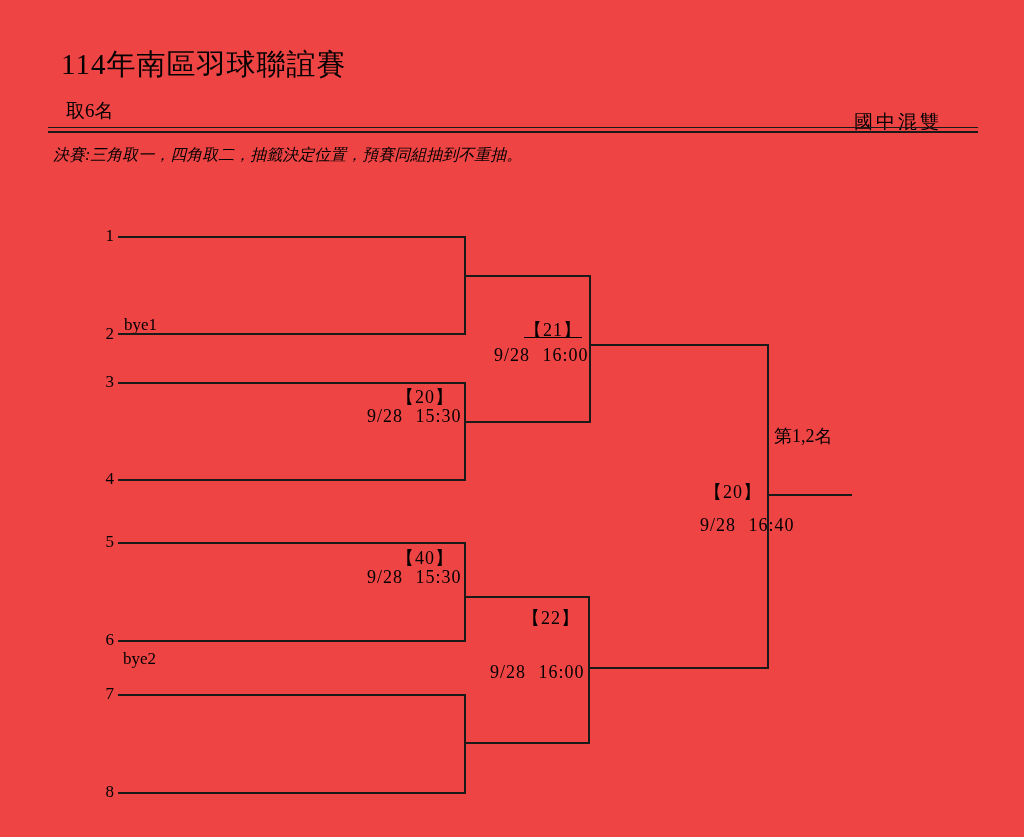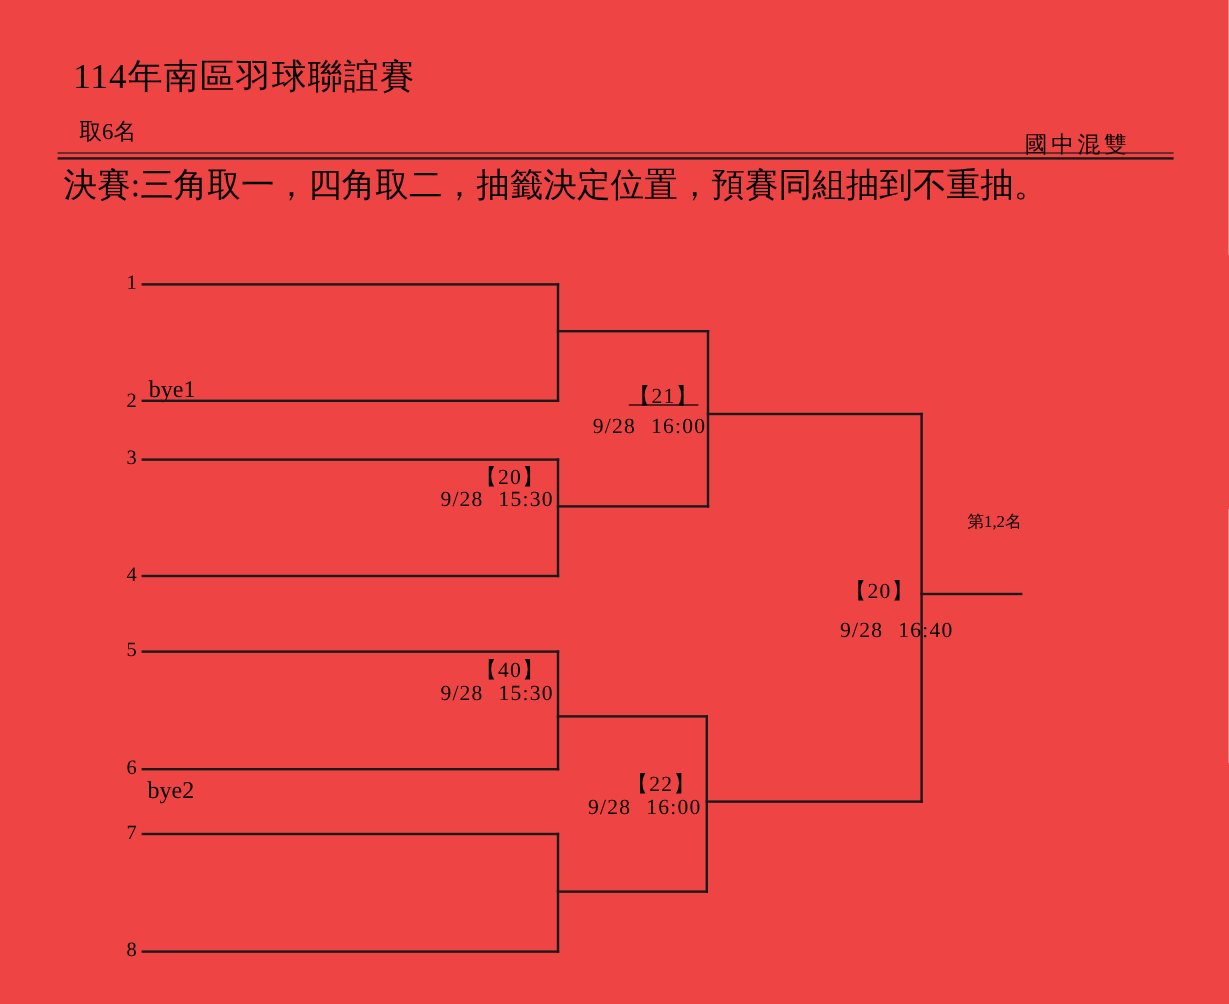--- a/index.html
+++ b/index.html
@@ -8,26 +8,26 @@
     font-family:"Liberation Serif","DejaVu Serif",serif;color:#000;overflow:hidden;
   }
   .txt{position:absolute;white-space:nowrap;color:#000;}
   .hl{position:absolute;height:2px;background:#1a1a1a;}
   .vl{position:absolute;width:2px;background:#1a1a1a;}
   .title{font-size:29px;line-height:36px;letter-spacing:1px;}
   .sub{font-size:19px;line-height:24px;font-weight:normal;}
   .cat{letter-spacing:3px;}
   .rule{position:absolute;left:48px;top:127px;width:930px;height:6px;
         box-sizing:border-box;border-top:1px solid #1a1a1a;border-bottom:2px solid #1a1a1a;}
-  .note{font-size:28px;line-height:24px;}
+  .note{font-size:16px;line-height:24px;font-style:italic;}
   .seed-num{width:18px;text-align:right;font-size:17px;line-height:20px;}
-  .bye{font-size:20px;line-height:18px;text-align:center;}
+  .bye{font-size:17px;line-height:18px;text-align:center;}
   .mid{font-size:18px;line-height:20px;letter-spacing:1px;}
   .mtime{font-size:18px;line-height:20px;letter-spacing:1px;word-spacing:7px;text-align:right;}
-  .place{font-size:14px;line-height:20px;margin-left:32px;}
+  .place{font-size:18px;line-height:20px;}
 </style>
 </head>
 <body>
 
 <div id="sheet">
 
   <div class="txt title" style="left:61px;top:46px;">114年南區羽球聯誼賽</div>
   <div class="txt sub" style="left:66px;top:99px;">取6名</div>
   <div class="txt sub cat" style="left:854px;top:110px;">國中混雙</div>
   <div class="rule"></div>
@@ -75,21 +75,21 @@
 
   <div class="txt mid" style="left:396px;top:387px;">【20】</div>
   <div class="txt mtime" style="left:367px;top:406px;">9/28 15:30</div>
 
   <div class="txt mid" style="left:396px;top:548px;">【40】</div>
   <div class="txt mtime" style="left:367px;top:567px;">9/28 15:30</div>
 
   <div class="txt mid" style="left:524px;top:320px;text-decoration:underline;">【21】</div>
   <div class="txt mtime" style="left:494px;top:345px;">9/28 16:00</div>
 
-  <div class="txt mid" style="left:522px;top:643px;text-align:center;">【22】</div>
+  <div class="txt mid" style="left:522px;top:608px;text-align:center;">【22】</div>
   <div class="txt mtime" style="left:490px;top:662px;">9/28 16:00</div>
 
   <div class="txt mid" style="left:704px;top:482px;">【20】</div>
   <div class="txt mtime" style="left:700px;top:515px;">9/28 16:40</div>
 
   <div class="txt place" style="left:774px;top:426px;">第1,2名</div>
 
 </div>
 
 </body></html>

